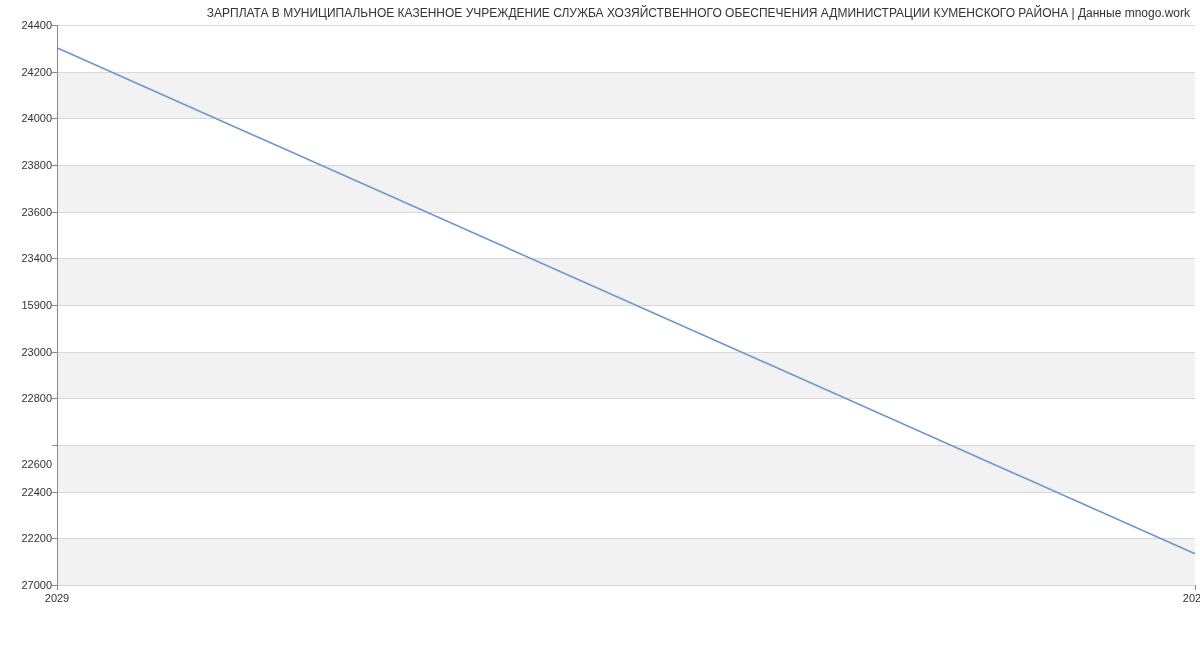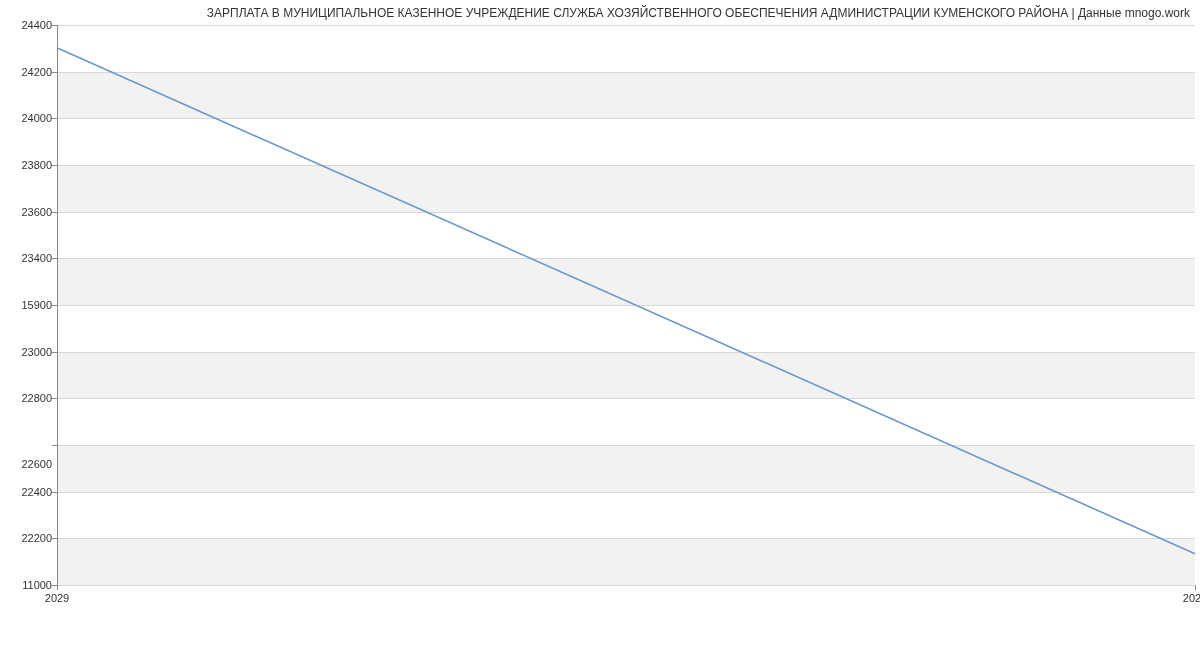--- a/index.html
+++ b/index.html
@@ -101,21 +101,21 @@
     <div class="grid-line" style="top: 186.667px;"></div>
     <div class="grid-line" style="top: 140px;"></div>
     <div class="grid-line" style="top: 93.3333px;"></div>
     <div class="grid-line" style="top: 46.6667px;"></div>
     <div class="grid-line" style="top: 0px;"></div>
     <svg class="line-layer" viewBox="0 0 1138 560" preserveAspectRatio="none">
     <polyline id="chart-line" fill="none" stroke-width="1.6" points="0,23.333333333333258 1138,529.6666666666666" stroke="#6C97CC"></polyline>
   </svg>
 </div>
 
-<div class="y-tick-label" style="top: 585px;">11000</div>
+<div class="y-tick-label" style="top: 585px;">27000</div>
 <div class="y-tick-mark" style="top: 585px;"></div>
 <div class="y-tick-label" style="top: 538.333px;">22200</div>
 <div class="y-tick-mark" style="top: 538.333px;"></div>
 <div class="y-tick-label" style="top: 491.667px;">22400</div>
 <div class="y-tick-mark" style="top: 491.667px;"></div>
 <div class="y-tick-label" style="top: 427px; margin-top: 37px;">22600</div>
 <div class="y-tick-mark" style="top: 445px;"></div>
 <div class="y-tick-label" style="top: 398.333px;">22800</div>
 <div class="y-tick-mark" style="top: 398.333px;"></div>
 <div class="y-tick-label" style="top: 351.667px;">23000</div>

